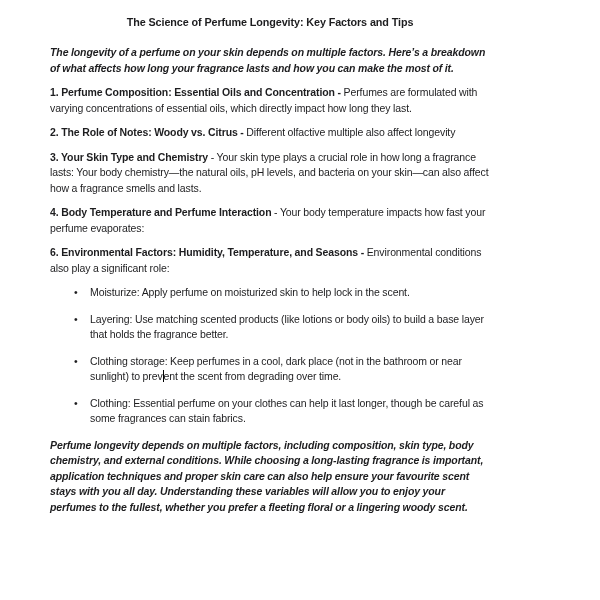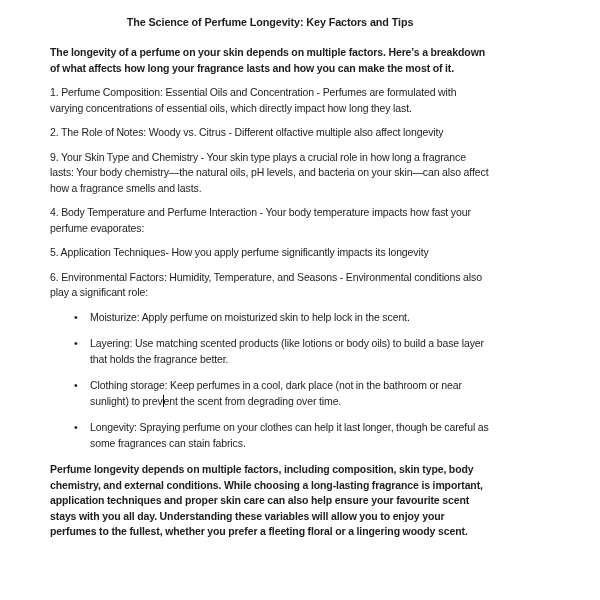--- a/index.html
+++ b/index.html
@@ -23,22 +23,22 @@
     letter-spacing: -0.1px;
     margin-bottom: 15px;
   }
   .para {
     font-size: 10.5px;
     line-height: 15.5px;
     letter-spacing: -0.1px;
     margin-bottom: 9px;
     word-spacing: -0.2px;
   }
-  .para.bold { font-weight: 700; }
-  .run-bold { font-weight: 400; margin-top: 36px; }
+  .para.bold { font-weight: 700; font-style: italic; }
+  .run-bold { font-weight: 700; margin-top: 36px; }
   .run-regular { font-weight: 400; }
   .tips-list {
     list-style: none;
     margin-bottom: 10px;
   }
   .tips-list li {
     position: relative;
     font-size: 10.5px;
     line-height: 15.5px;
     letter-spacing: -0.1px;
@@ -72,30 +72,27 @@
 
   <p class="para">
     <span class="run-bold">1. Perfume Composition: Essential Oils and Concentration -</span><span class="run-regular"> Perfumes are formulated with varying concentrations of essential oils, which directly impact how long they last.</span>
   </p>
 
   <p class="para">
     <span class="run-bold">2. The Role of Notes: Woody vs. Citrus -</span><span class="run-regular"> Different olfactive multiple also affect longevity</span>
   </p>
 
   <p class="para">
-    <span class="run-bold">9. Your Skin Type and Chemistry</span><span class="run-regular"> - Your skin type plays a crucial role in how long a fragrance lasts: Your body chemistry—the natural oils, pH levels, and bacteria on your skin—can also affect how a fragrance smells and lasts.</span>
+    <span class="run-bold">3. Your Skin Type and Chemistry</span><span class="run-regular"> - Your skin type plays a crucial role in how long a fragrance lasts: Your body chemistry—the natural oils, pH levels, and bacteria on your skin—can also affect how a fragrance smells and lasts.</span>
   </p>
 
   <p class="para">
     <span class="run-bold">4. Body Temperature and Perfume Interaction</span><span class="run-regular"> - Your body temperature impacts how fast your perfume evaporates:</span>
   </p>
 
-  <p class="para">
-    <span class="run-bold">5. Application Techniques-</span><span class="run-regular"> How you apply perfume significantly impacts its longevity</span>
-  </p>
 
   <p class="para">
     <span class="run-bold">6. Environmental Factors: Humidity, Temperature, and Seasons -</span><span class="run-regular"> Environmental conditions also play a significant role:</span>
   </p>
 
 
   <ul class="tips-list">
     <li>
       <span class="bullet-dot">•</span>
       <span>Moisturize: Apply perfume on moisturized skin to help lock in the scent.</span>
@@ -103,19 +100,19 @@
     <li>
       <span class="bullet-dot">•</span>
       <span>Layering: Use matching scented products (like lotions or body oils) to build a base layer that holds the fragrance better.</span>
     </li>
     <li>
       <span class="bullet-dot">•</span>
       <span>Clothing storage: Keep perfumes in a cool, dark place (not in the bathroom or near sunlight) to prev</span><span class="text-caret"></span><span>ent the scent from degrading over time.</span>
     </li>
     <li>
       <span class="bullet-dot">•</span>
-      <span>Longevity: Spraying perfume on your clothes can help it last longer, though be careful as some fragrances can stain fabrics.</span>
+      <span>Clothing: Essential perfume on your clothes can help it last longer, though be careful as some fragrances can stain fabrics.</span>
     </li>
   </ul>
 
   <p class="para bold">Perfume longevity depends on multiple factors, including composition, skin type, body chemistry, and external conditions. While choosing a long-lasting fragrance is important, application techniques and proper skin care can also help ensure your favourite scent stays with you all day. Understanding these variables will allow you to enjoy your perfumes to the fullest, whether you prefer a fleeting floral or a lingering woody scent.</p>
 
 </div>
 
 </body></html>

